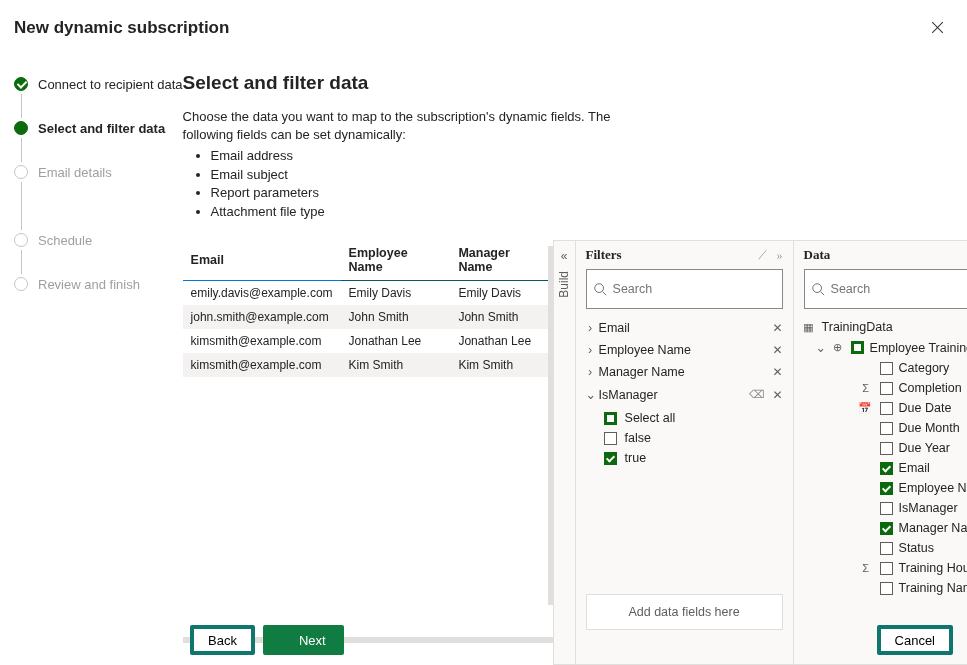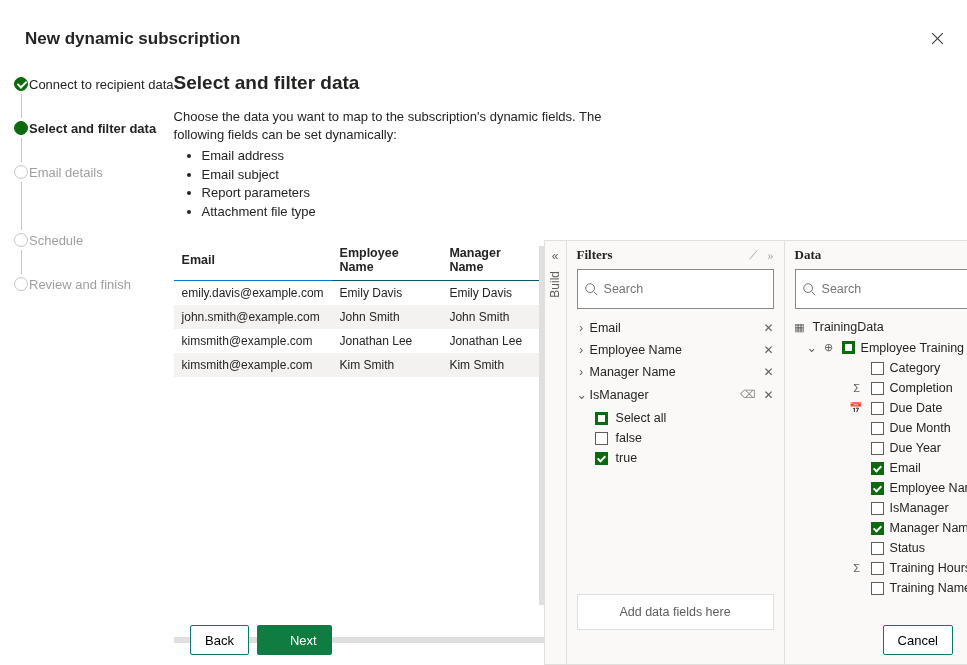--- a/index.html
+++ b/index.html
@@ -1,26 +1,26 @@
 <!DOCTYPE html>
 <html><head>
 <meta charset="utf-8">
 <style>
   * { box-sizing: border-box; }
   body { margin:0; font-family: "Segoe UI", Arial, sans-serif; font-size:13px; color:#252423; background:#fff; width:967px; height:665px; overflow:hidden; position:relative;}
   .dialog-header { display:flex; align-items:center; justify-content:space-between; padding:18px 20px 14px 14px; }
-  .dialog-header h1 { font-size:17px; font-weight:600; margin:11px;}
+  .dialog-header h1 { font-size:17px; font-weight:600; margin:0;}
   .close-x { width:18px; height:18px; cursor:pointer; position:relative;}
   .close-x::before, .close-x::after { content:""; position:absolute; left:8px; top:1px; width:1px; height:15px; background:#333;}
   .close-x::before { transform:rotate(45deg);}
   .close-x::after { transform:rotate(-45deg);}
 
   .body-wrap { display:flex; position:absolute; top:52px; bottom:0; left:0; right:0;}
   .stepper { width:190px; padding:22px 0 0 14px;}
-  .step { display:flex; align-items:center; gap:1px; height:20px; font-size:13px; position:relative;}
+  .step { display:flex; align-items:center; gap:10px; height:20px; font-size:13px; position:relative;}
   .step .dot { width:14px; height:14px; border-radius:50%; border:1px solid #c8c6c4; background:#fff; flex:none;}
   .step.done .dot { border-color:#0b6a0b; background:#0b6a0b;}
   .step.done .dot::after { content:""; display:block; width:4px; height:7px; border:solid #fff; border-width:0 2px 2px 0; transform:rotate(45deg); margin:1px 0 0 4px;}
   .step.active .dot { border-color:#0b6a0b; background:#0b6a0b;}
   .step.active { font-weight:600; color:#252423;}
   .step.pending { color:#a19f9d;}
   .step .label { white-space:nowrap;}
   .line { width:1px; background:#c8c6c4; margin-left:7px; height:24px;}
 
   .main { flex:1; padding:20px 10px 0 0; display:flex; flex-direction:column;}
@@ -74,21 +74,21 @@
   .tree-row { display:flex; align-items:center; gap:6px; padding:3px 0;}
   .tree-row .icon { width:14px; text-align:center; color:#605e5c; font-size:11px;}
   .indent1 { padding-left:14px;}
   .indent3 { padding-left:56px;}
   .sigma::before { content:"Σ"; }
   .cal::before { content:"📅"; font-size:11px;}
   .globe::before { content:"⊕";}
 
   .footer { position:absolute; bottom:10px; left:190px; right:14px; display:flex; justify-content:space-between; align-items:center;}
   .footer .left-btns { display:flex; gap:8px;}
-  .btn { height:30px; padding:0 14px; font-size:13px; border:1px solid #0f766e; background:#fff; cursor:pointer; border-radius:2px;}
+  .btn { height:30px; padding:0 14px; font-size:13px; border:4px solid #0f766e; background:#fff; cursor:pointer; border-radius:2px;}
   .btn.primary { background:#0b6a5d; border-color:#0b6a5d; color:#fff;}
   .btn.primary { background:#0f703b; border-color:#0f703b;}
   .btn.primary { background:#117865;}
   .btn.primary { background:#0b6a0b; border-color:#0b6a0b;}
   .btn.primary { background:#0f703b; border-color:#0f703b;}
   
   .btn.primary { background:#107c41; border-color:#107c41;}
   .btn.primary { background:#0f703b;}
   .btn.primary { background:#0b6a46;}
   .btn.primary { background:#107c41;}

